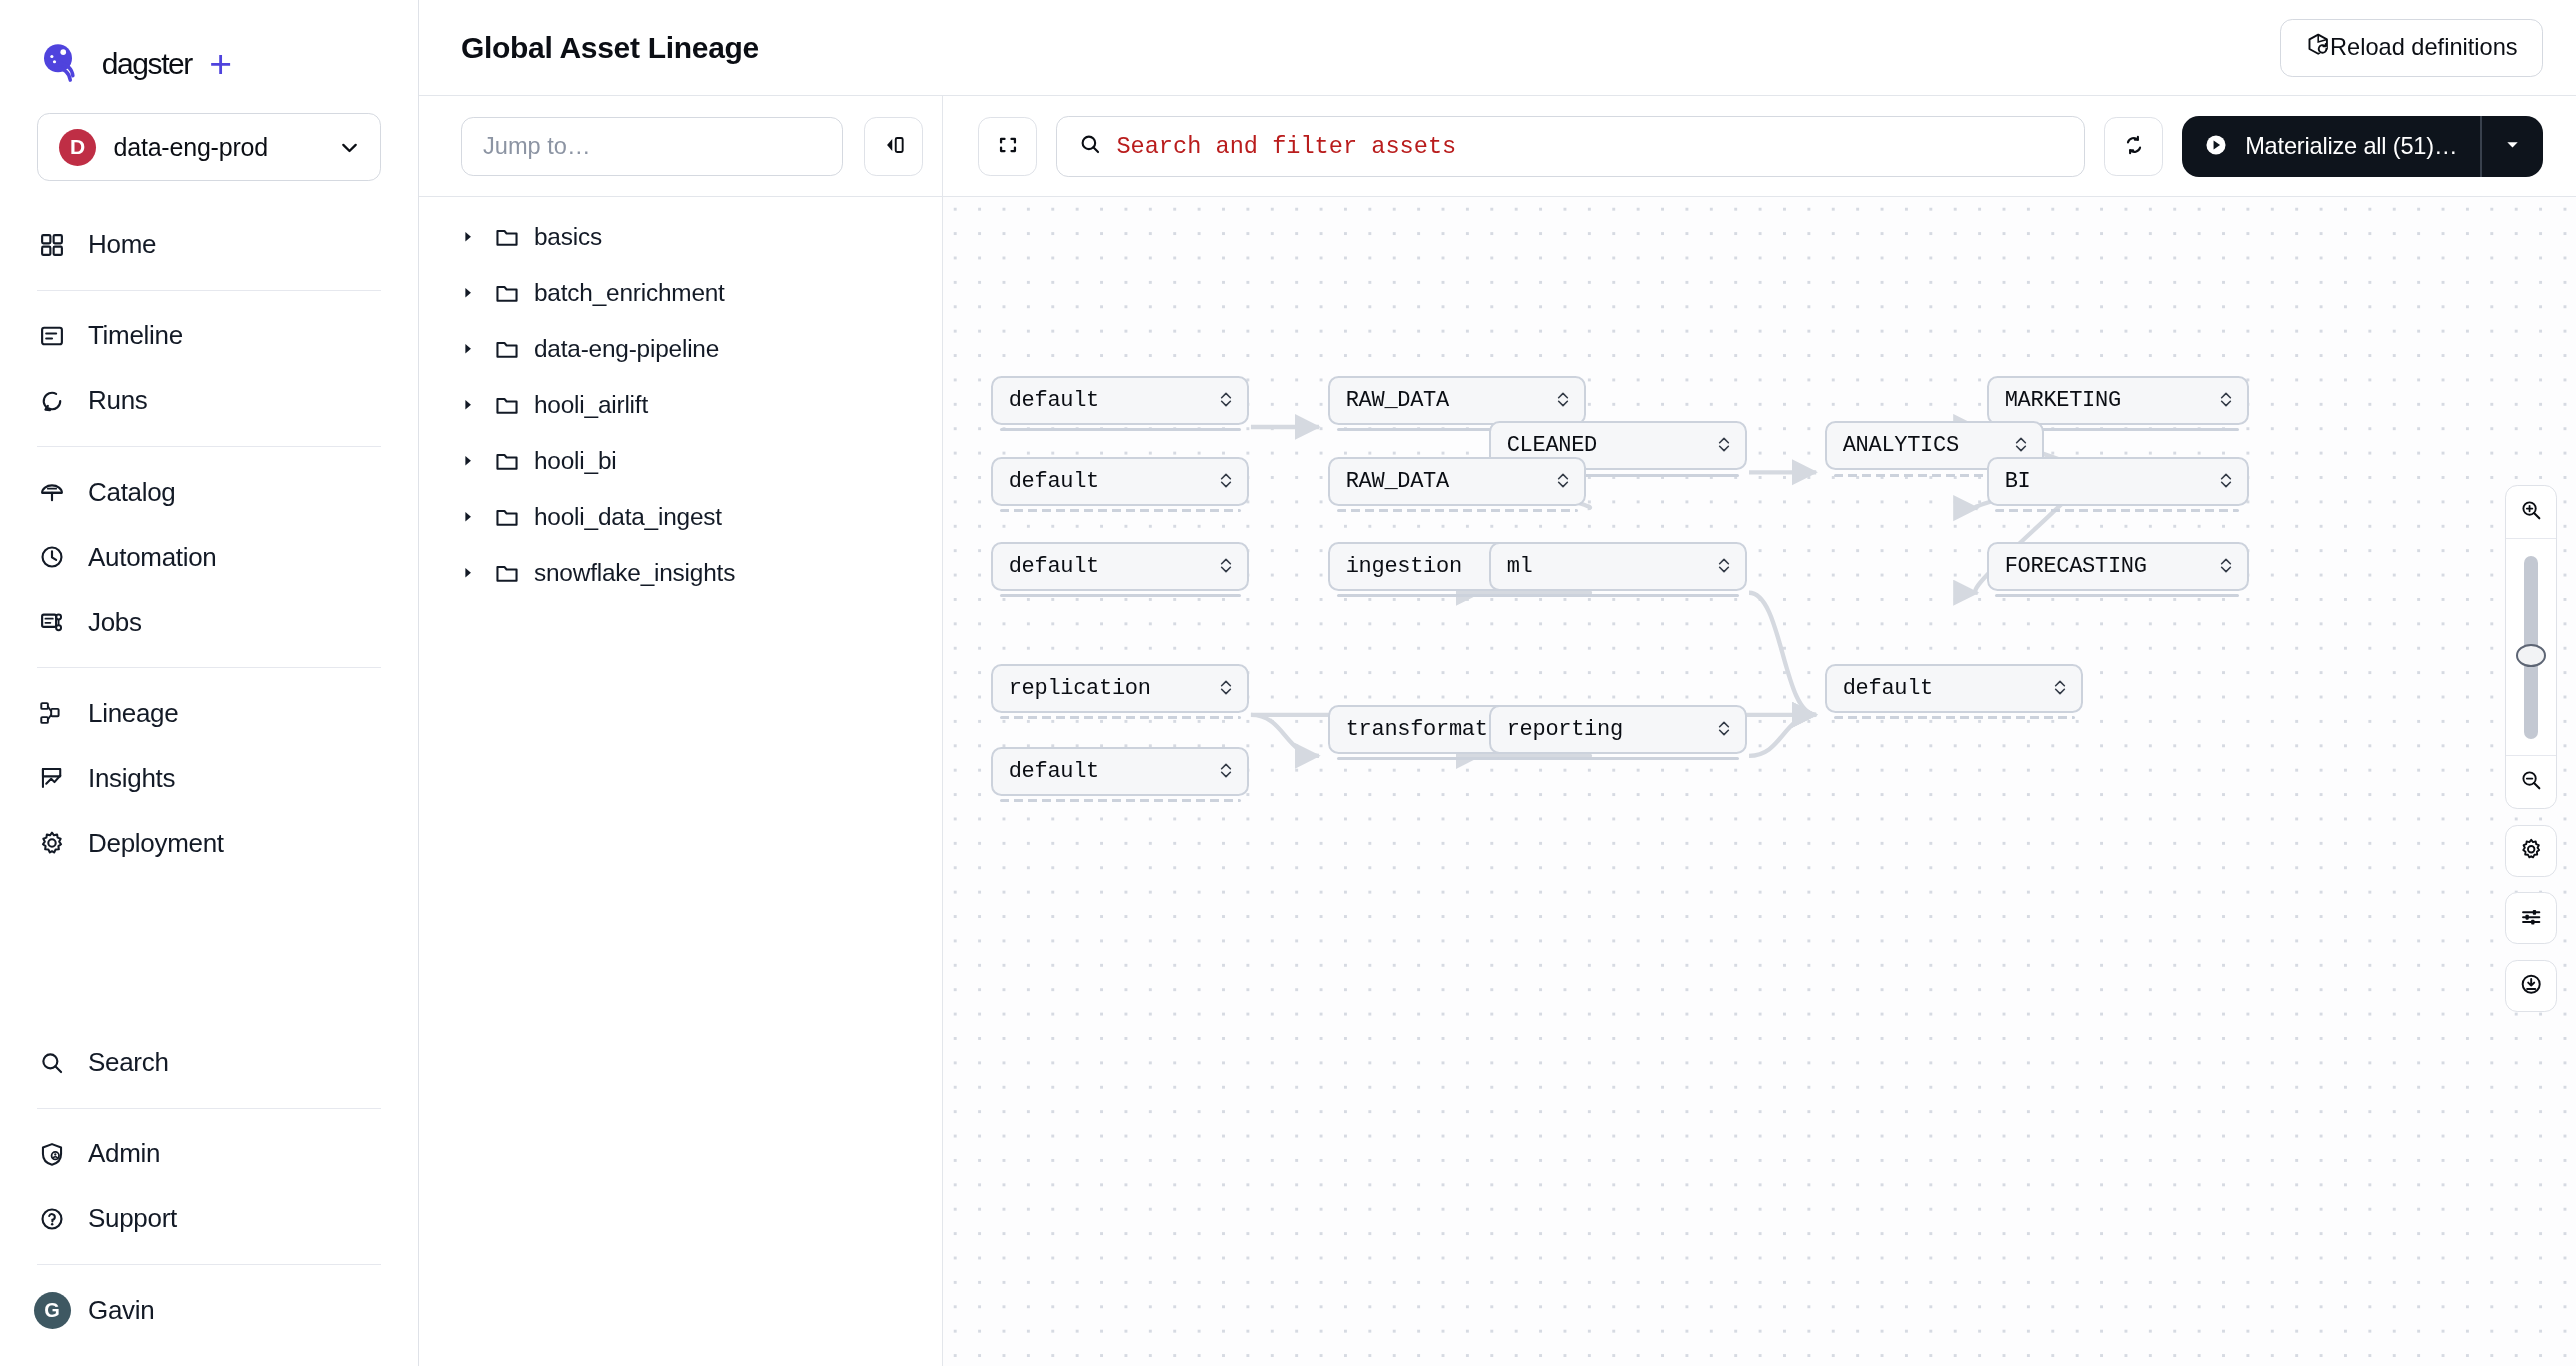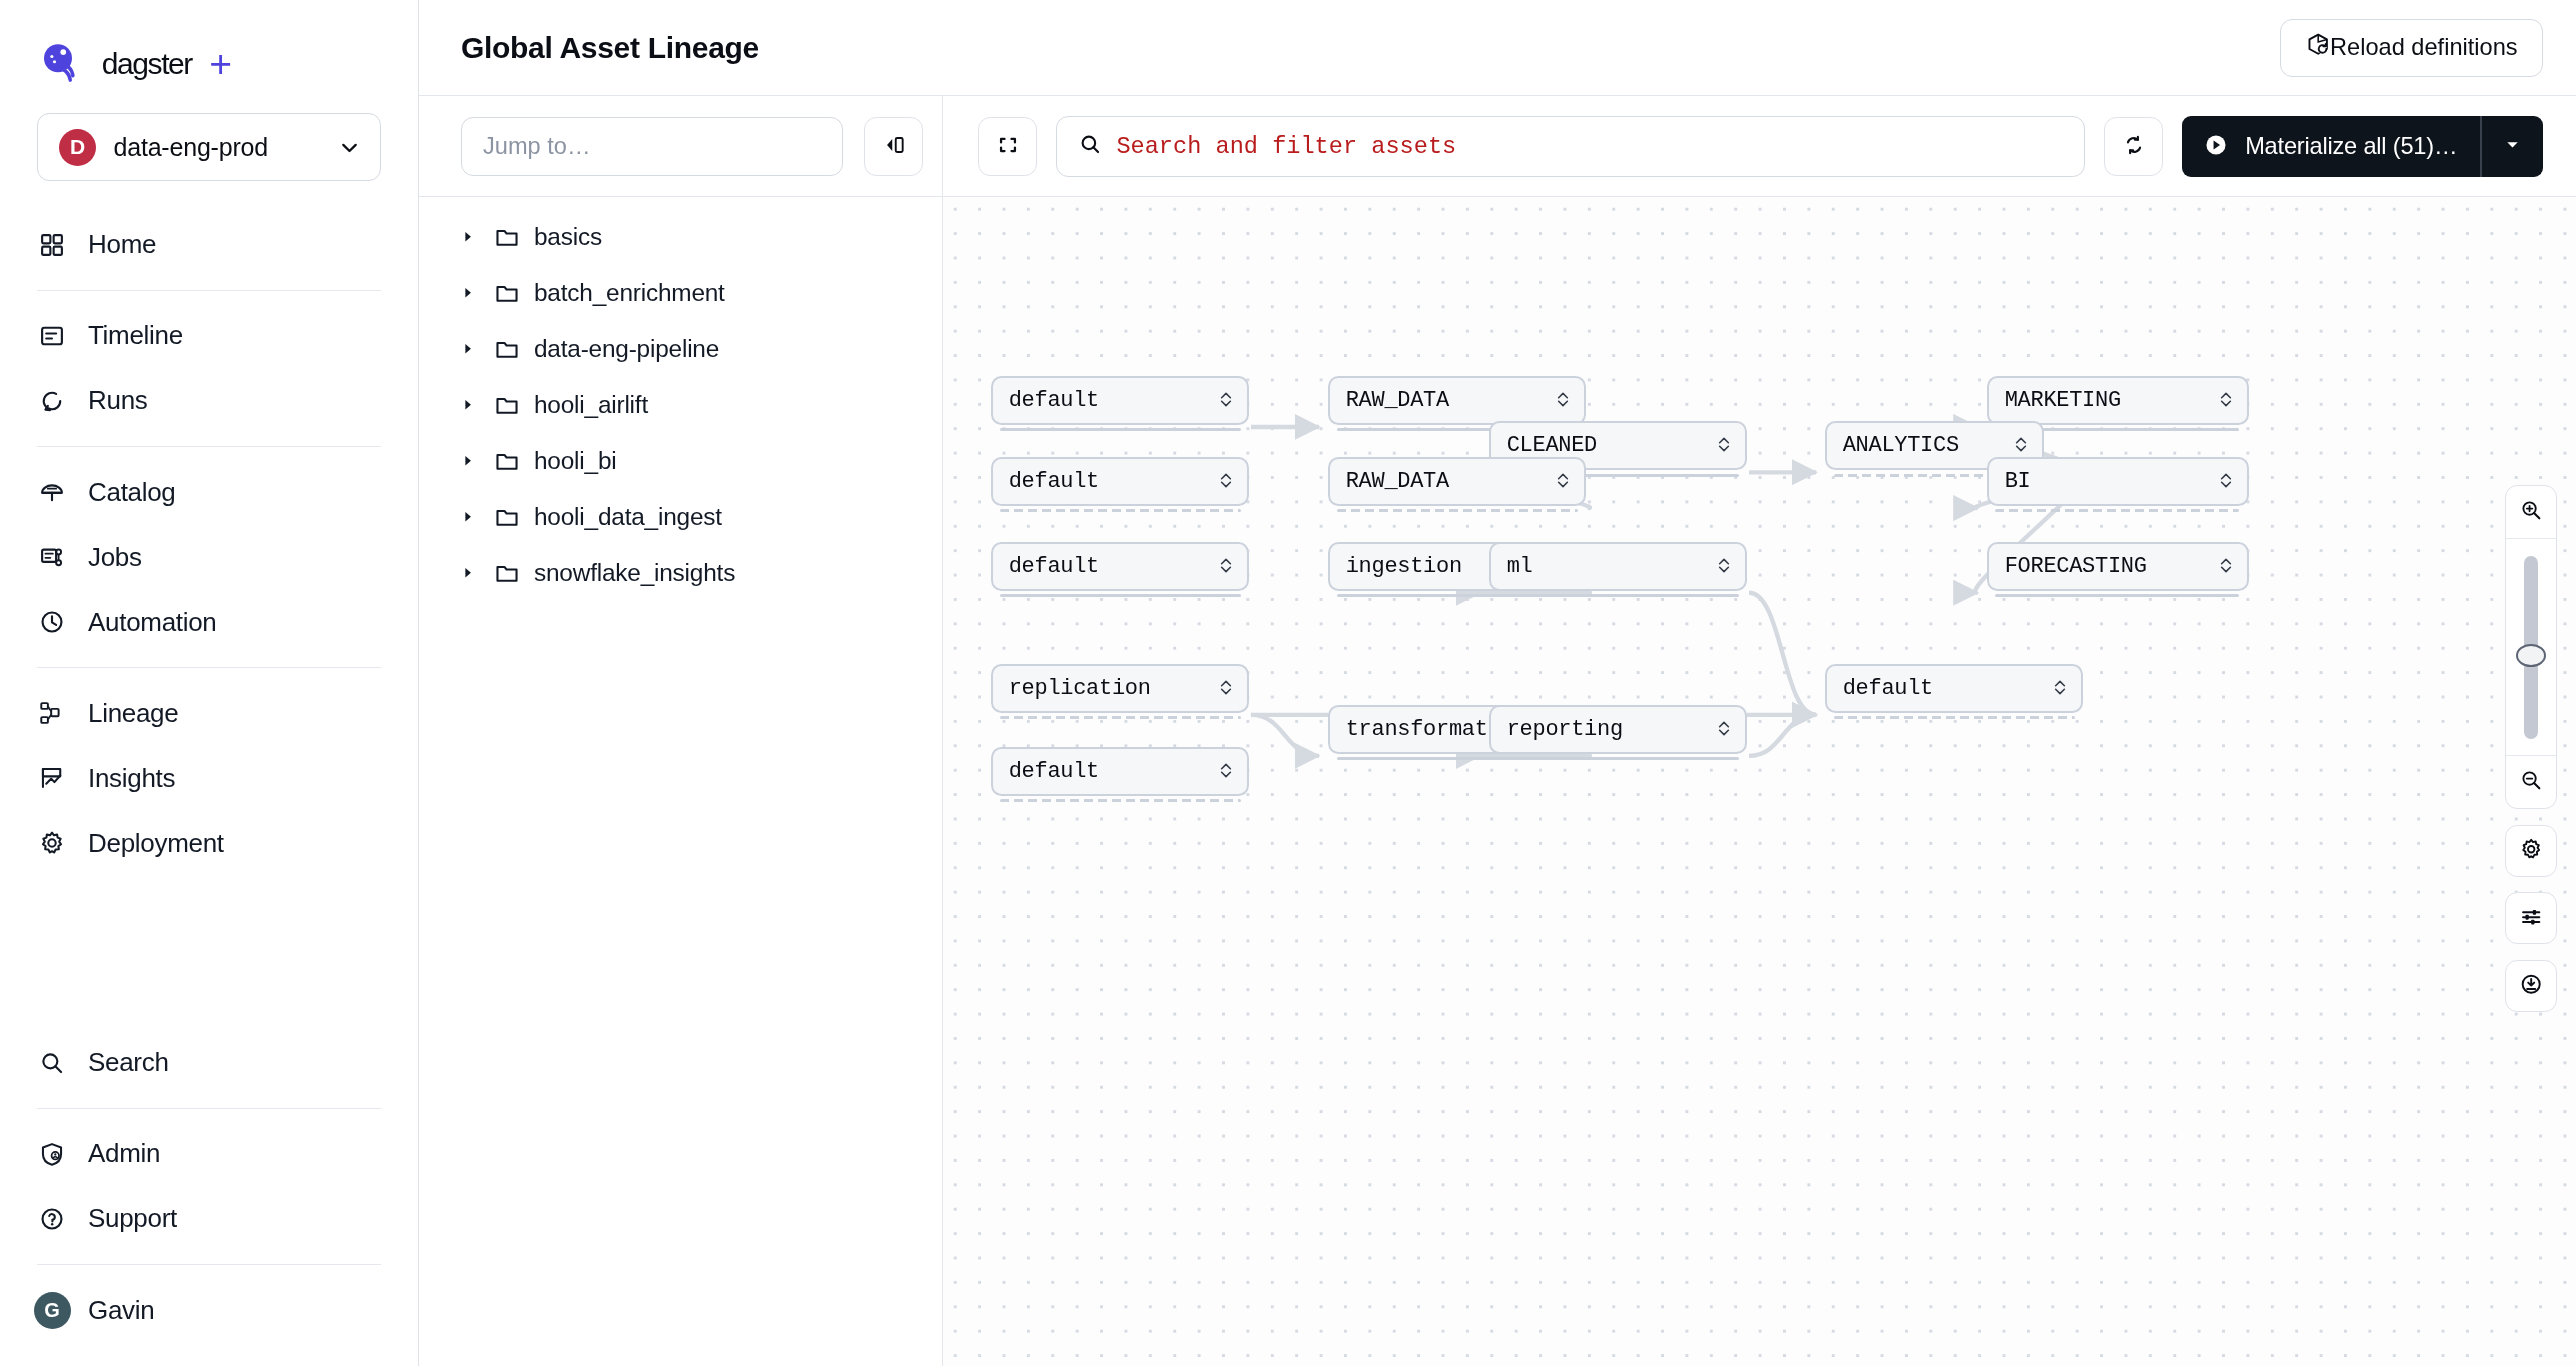--- a/index.html
+++ b/index.html
@@ -123,21 +123,21 @@
     flex: 1; height: 61px; min-width: 0;
     border: 1.7px solid #d5d9e0; border-radius: 12.2px;
     display: flex; align-items: center; gap: 14px;
     padding: 0 21px; background: #fff;
   }
   .search-ph {
     font-family: "Liberation Mono", monospace;
     font-size: 23.6px; color: #b91c1c; letter-spacing: 0px;
   }
   .btn-dark {
-    height: 61px; background: #0e141c; border-radius: 9px;
+    height: 61px; background: #0e141c; border-radius: 17px;
     display: flex; align-items: center; cursor: pointer;
     color: #fff;
   }
   .btn-dark-main {
     display: flex; align-items: center; gap: 15.7px;
     padding: 0 23px 0 21px; height: 100%;
   }
   .btn-dark-label { font-size: 23.6px; letter-spacing: -0.2px; white-space: nowrap; }
   .btn-dark-div { width: 1.7px; height: 100%; background: #39414d; }
   .btn-dark-caret { padding: 0 21px; display: flex; align-items: center; height: 100%; }
@@ -306,38 +306,38 @@
               <line x1="5" y1="18" x2="29" y2="18" stroke="#131a26" stroke-width="2.6"></line>
               <line x1="17" y1="18" x2="17" y2="27" stroke="#131a26" stroke-width="2.6" stroke-linecap="round"></line>
               <line x1="12" y1="13" x2="22" y2="13" stroke="#131a26" stroke-width="2.2" stroke-linecap="round"></line>
             </svg>
           </span>
           <span class="nav-label">Catalog</span>
         </div>
         <div class="nav-item">
           <span class="nav-ico">
             <svg viewBox="0 0 34 34" width="28" height="28">
+              <circle cx="17" cy="17" r="11.5" stroke="#131a26" stroke-width="2.6" fill="none"></circle>
+              <path d="M17 10v7.5l5 3" stroke="#131a26" stroke-width="2.6" fill="none" stroke-linecap="round" stroke-linejoin="round"></path>
+            </svg>
+          </span>
+          <span class="nav-label">Automation</span>
+        </div>
+        <div class="nav-item">
+          <span class="nav-ico">
+            <svg viewBox="0 0 34 34" width="28" height="28">
               <rect x="5" y="8" width="17" height="15" rx="2" stroke="#131a26" stroke-width="2.6" fill="none"></rect>
               <line x1="9" y1="13" x2="18" y2="13" stroke="#131a26" stroke-width="2.2" stroke-linecap="round"></line>
               <line x1="9" y1="18" x2="15" y2="18" stroke="#131a26" stroke-width="2.2" stroke-linecap="round"></line>
               <circle cx="25" cy="11" r="3" stroke="#131a26" stroke-width="2.4" fill="none"></circle>
               <circle cx="25" cy="24" r="3" stroke="#131a26" stroke-width="2.4" fill="none"></circle>
               <line x1="25" y1="14" x2="25" y2="21" stroke="#131a26" stroke-width="2.2"></line>
             </svg>
           </span>
           <span class="nav-label">Jobs</span>
-        </div>
-        <div class="nav-item">
-          <span class="nav-ico">
-            <svg viewBox="0 0 34 34" width="28" height="28">
-              <circle cx="17" cy="17" r="11.5" stroke="#131a26" stroke-width="2.6" fill="none"></circle>
-              <path d="M17 10v7.5l5 3" stroke="#131a26" stroke-width="2.6" fill="none" stroke-linecap="round" stroke-linejoin="round"></path>
-            </svg>
-          </span>
-          <span class="nav-label">Automation</span>
         </div>
       </div>
 
       <div class="nav-sep"></div>
 
       <div class="nav-group">
         <div class="nav-item">
           <span class="nav-ico">
             <svg viewBox="0 0 34 34" width="28" height="28">
               <rect x="4" y="5" width="8" height="7" rx="1.2" stroke="#131a26" stroke-width="2.4" fill="none"></rect>

